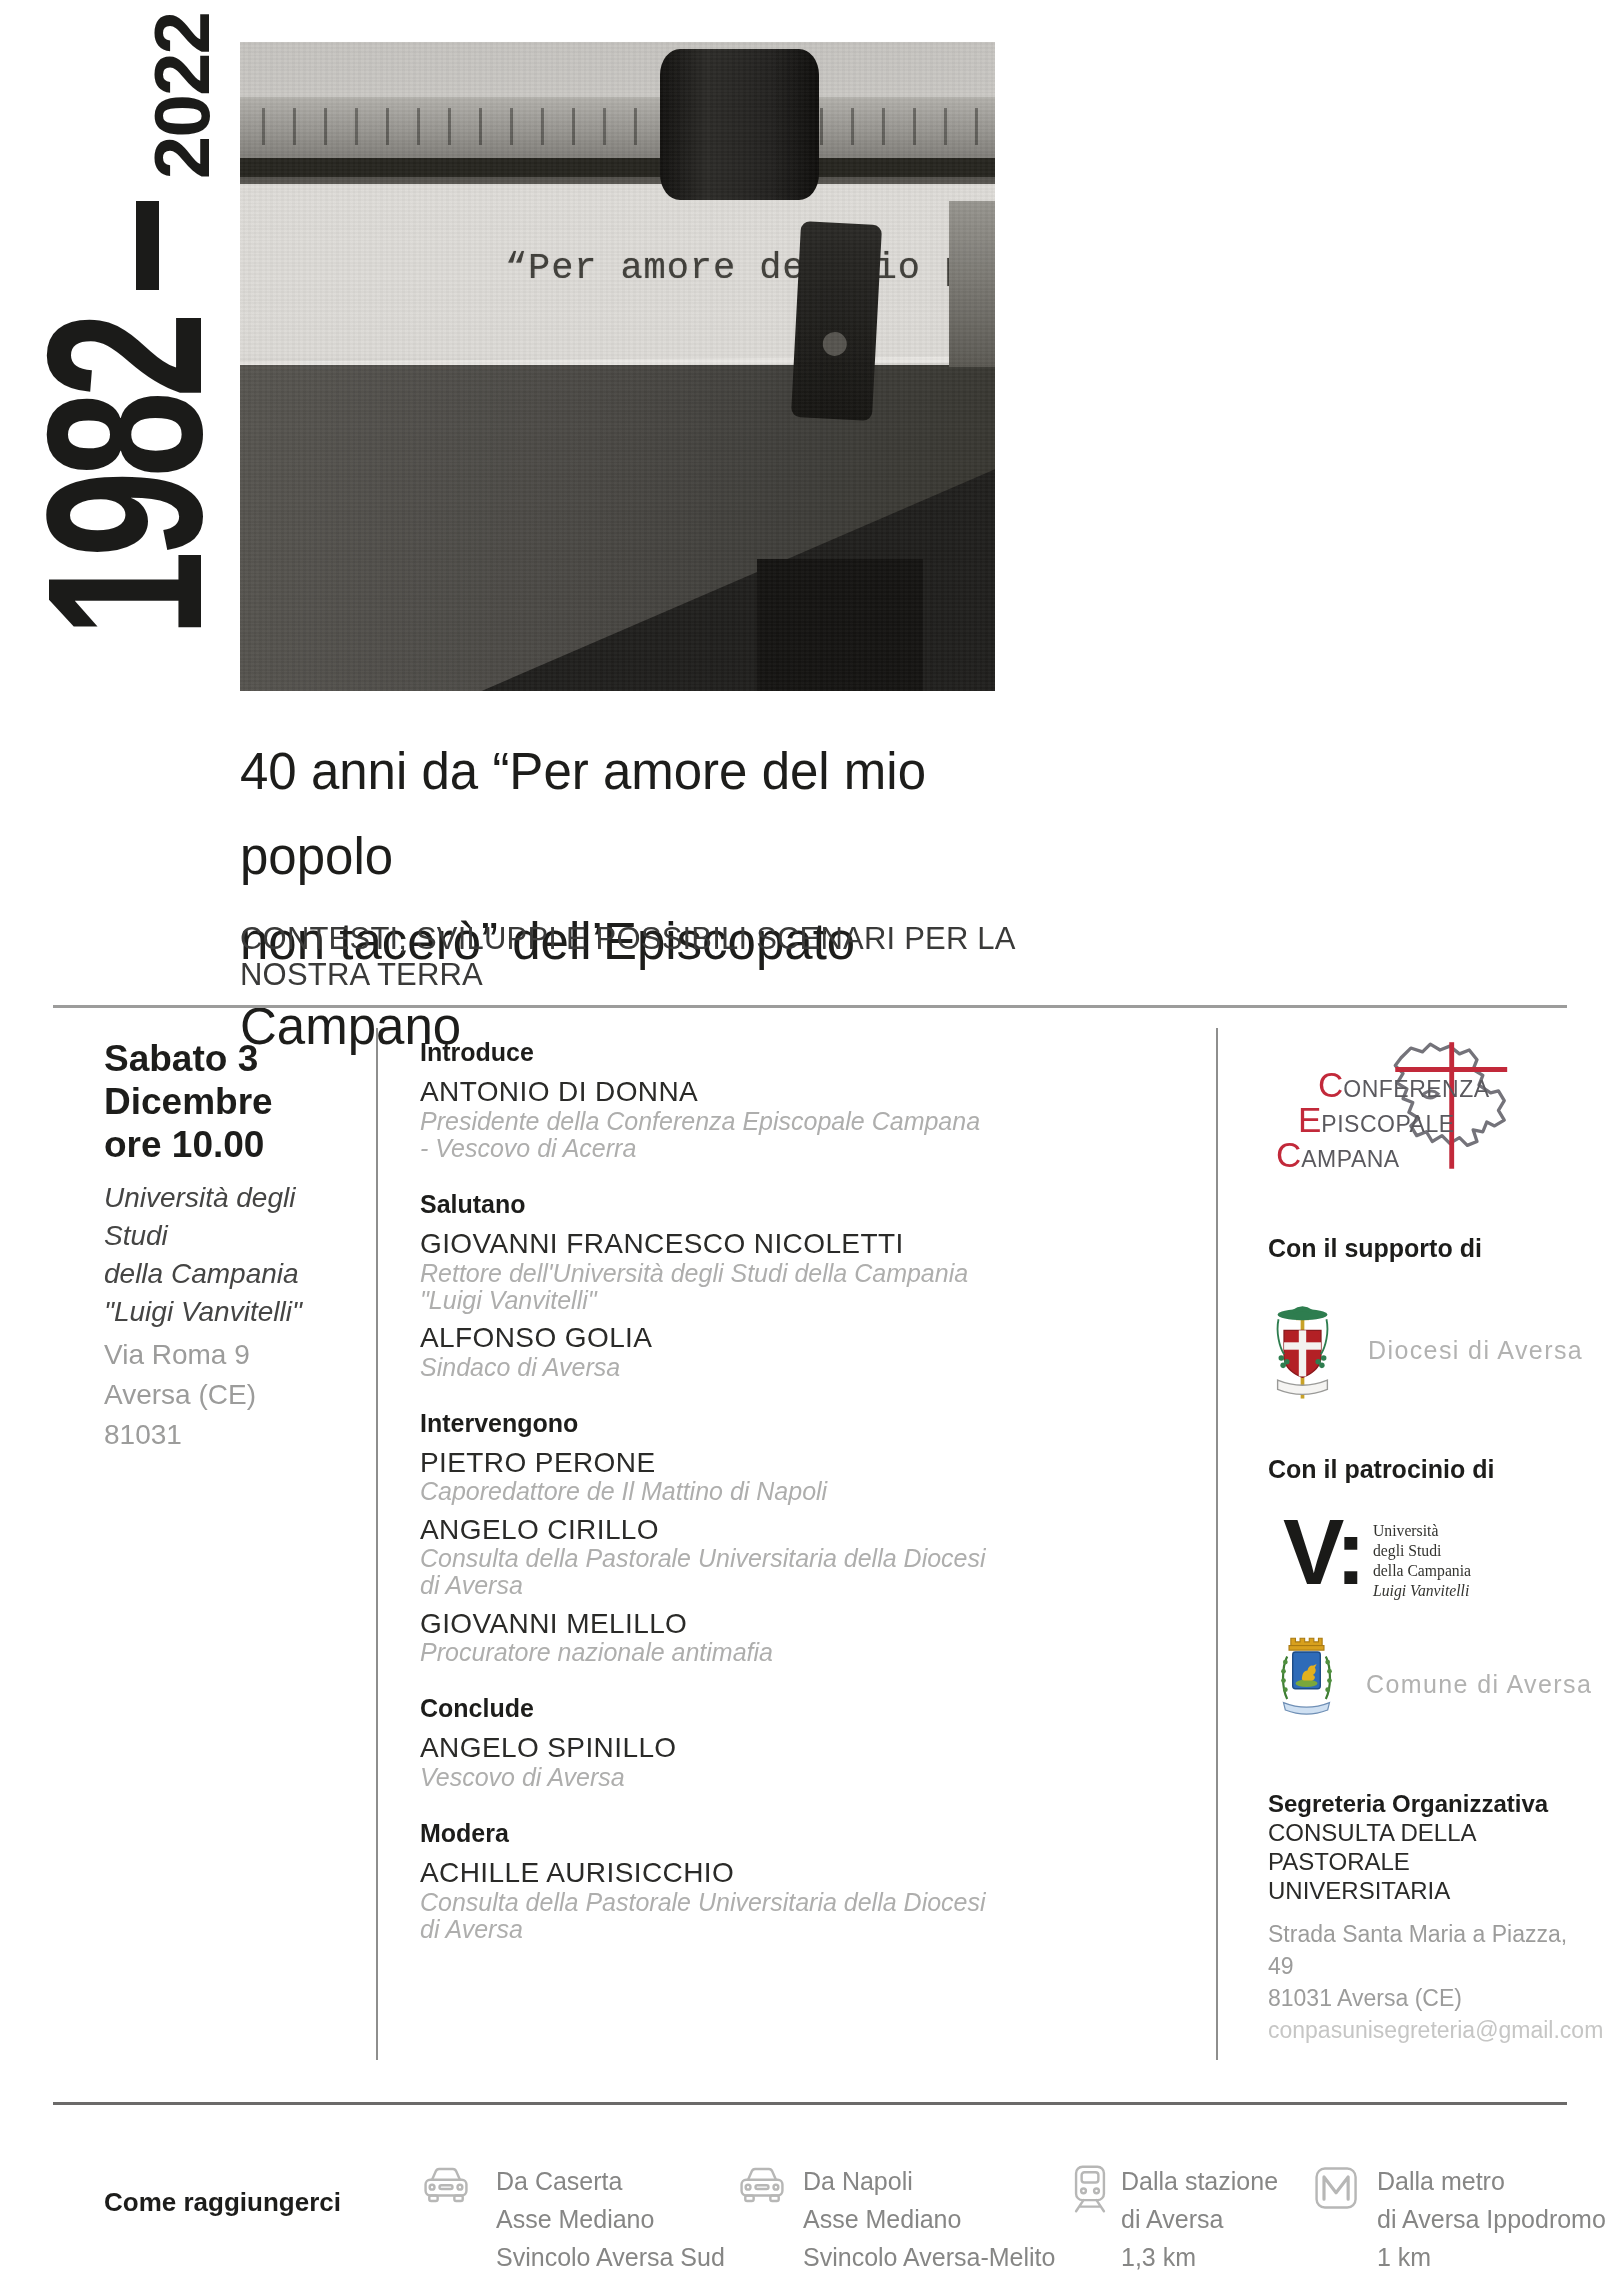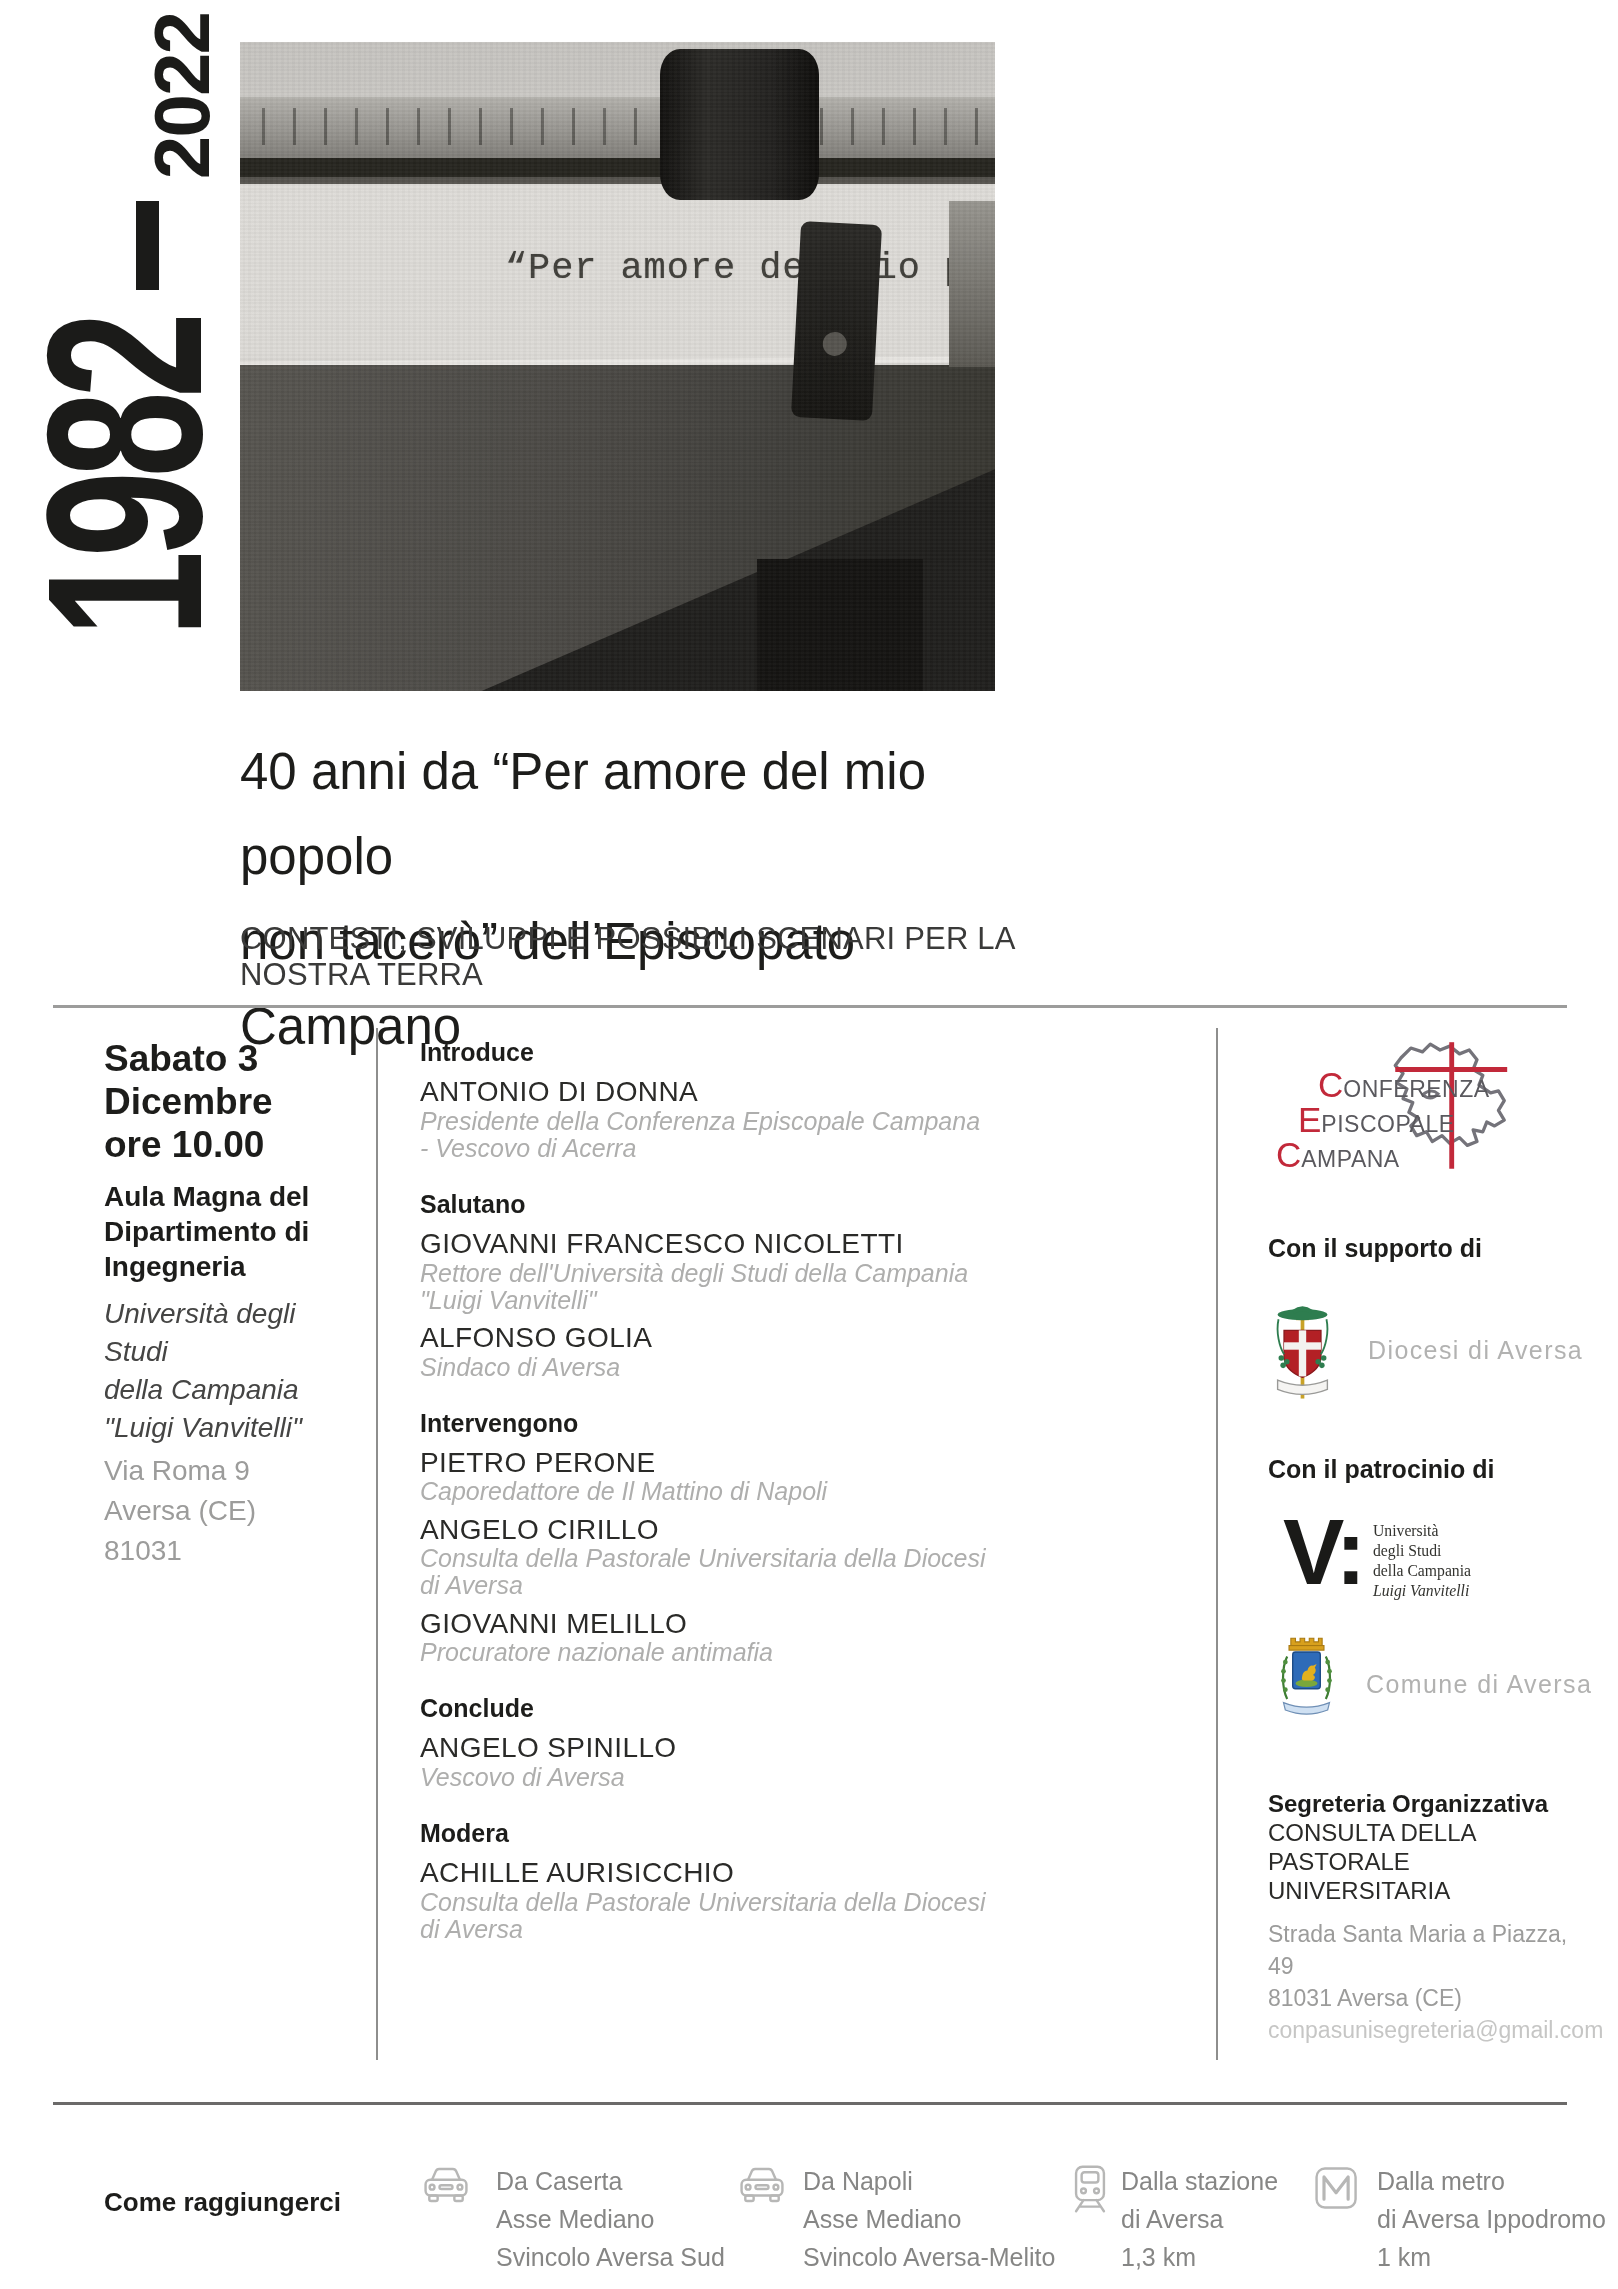--- a/index.html
+++ b/index.html
@@ -146,25 +146,20 @@
   <div class="rule-top"></div>
   <div class="vdiv v1"></div>
   <div class="vdiv v2"></div>
 
   <div class="left-col">
     <div class="lc-date">
       <div>Sabato 3</div>
       <div>Dicembre</div>
       <div>ore 10.00</div>
     </div>
-    <div class="lc-venue">
-      <div>Aula Magna del</div>
-      <div>Dipartimento di</div>
-      <div>Ingegneria</div>
-    </div>
     <div class="lc-uni">
       <div>Università degli Studi</div>
       <div>della Campania</div>
       <div>"Luigi Vanvitelli"</div>
     </div>
     <div class="lc-addr">
       <div>Via Roma 9</div>
       <div>Aversa (CE)</div>
       <div>81031</div>
     </div>

